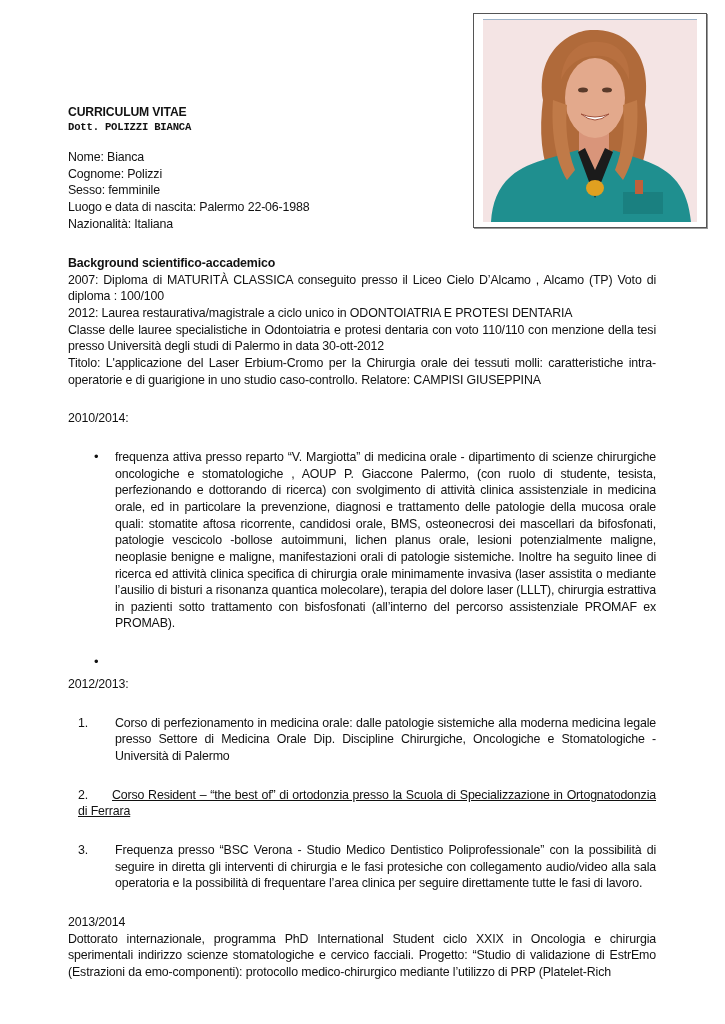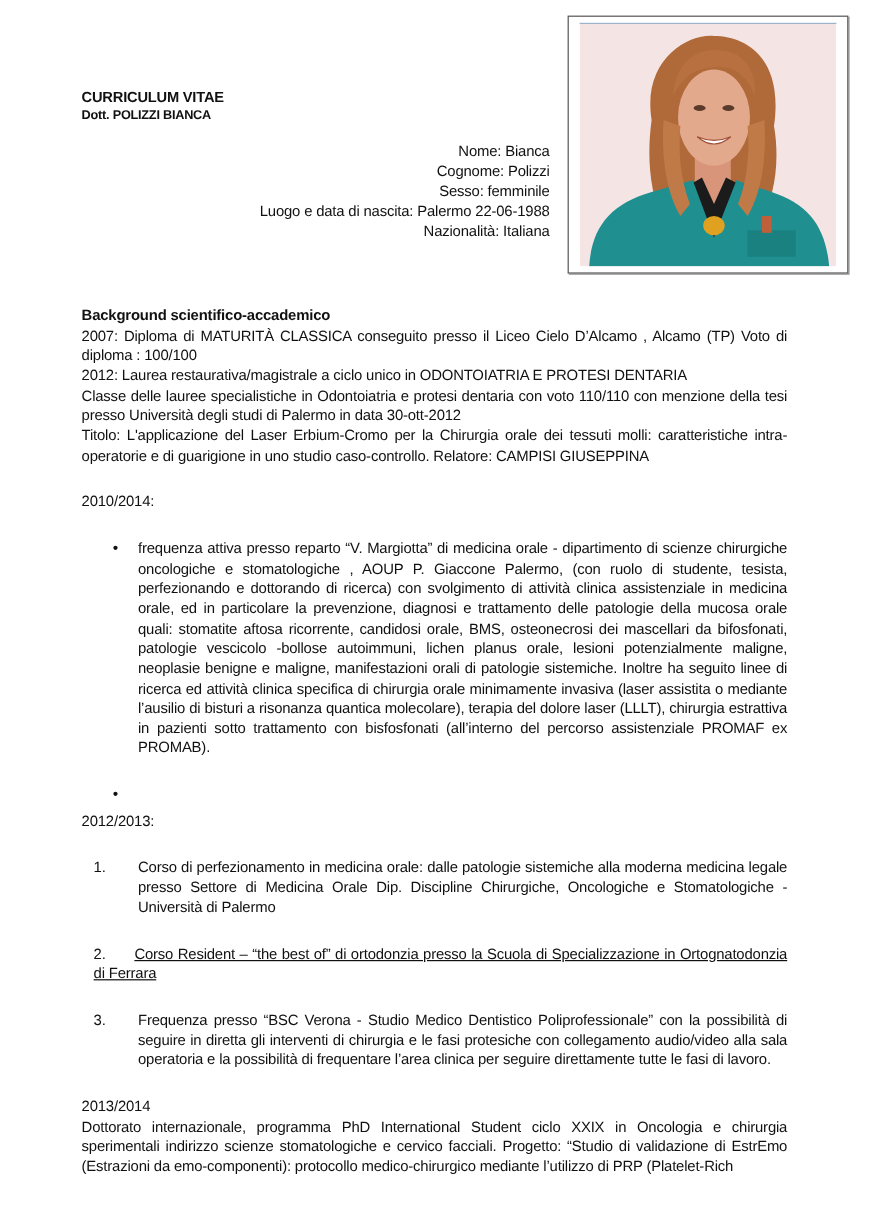--- a/index.html
+++ b/index.html
@@ -22,32 +22,31 @@
       background: #ffffff;
     }
     .text {
       font-size: 12.4px;
       line-height: 16.65px;
       letter-spacing: -0.15px;
     }
     .header-block {
       position: absolute;
       left: 68px;
-      top: 73px;
+      top: 104px;
       width: 390px;
     }
     .cv-title, .cv-subtitle {
       font-weight: bold;
       margin: 0;
     }
     .cv-title { font-size: 12.2px; line-height: 16px; }
-    .cv-subtitle { font-size: 10.6px; line-height: 15px; letter-spacing: -0.2px; }
+    .cv-subtitle { font-size: 10.6px; line-height: 15px; letter-spacing: -0.2px; font-family: Liberation Mono, monospace; }
     .personal {
       margin-top: 14px;
-      text-align: right;
     }
     .personal div { white-space: nowrap; }
 
     .body-block {
       position: absolute;
       left: 68px;
       top: 230px;
       width: 588px;
     }
     .section-heading {

